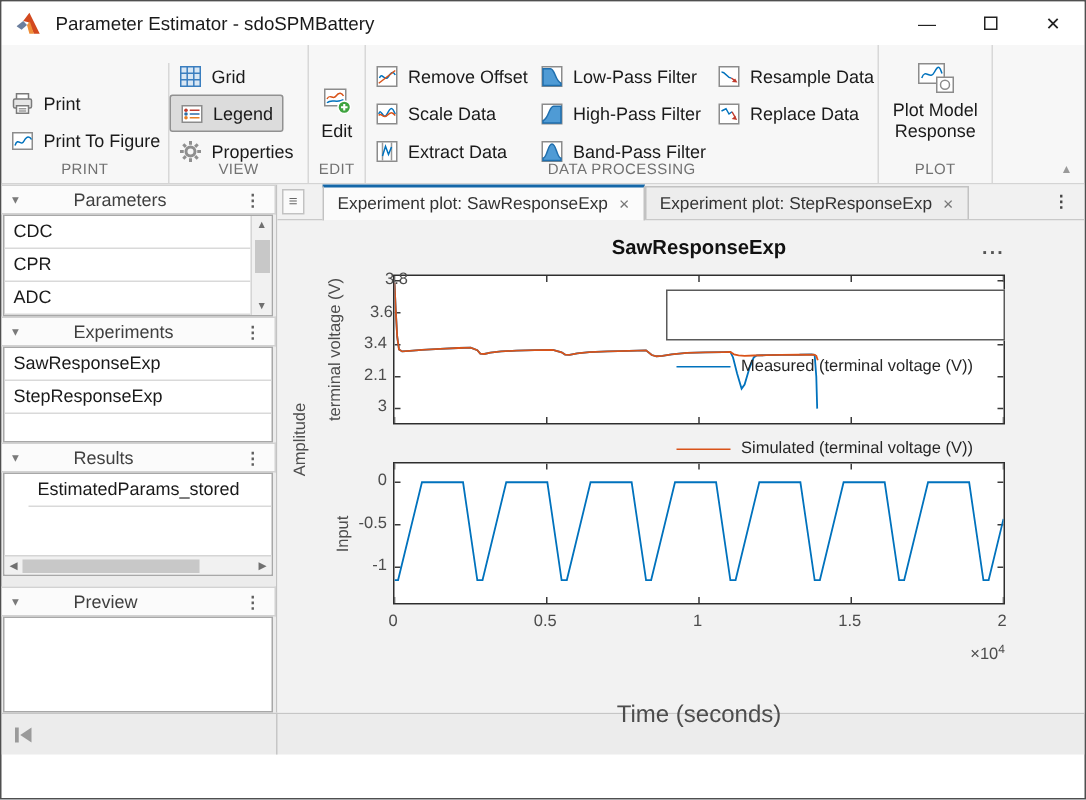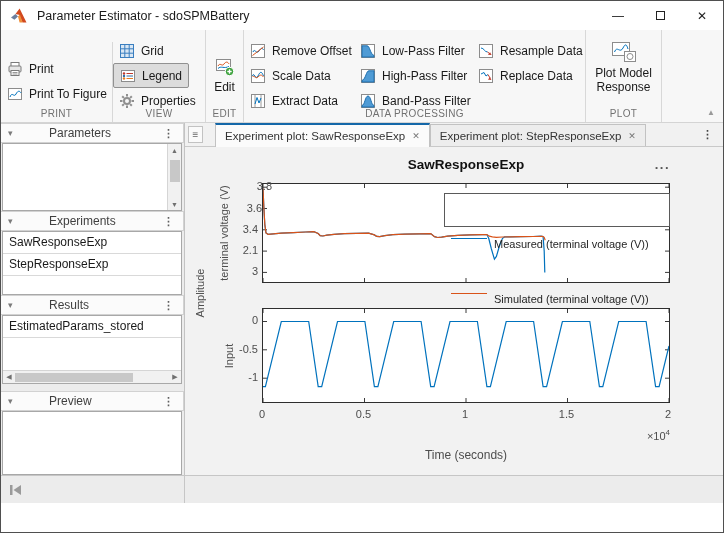--- a/index.html
+++ b/index.html
@@ -70,27 +70,27 @@
   .axes svg{display:block;width:100%;height:100%;}
   #axes-top{left:77px;top:36px;width:408px;height:100px;}
   #axes-bottom{left:77px;top:161px;width:408px;height:95px;}
   .fig-title{position:absolute;left:77px;top:10px;width:408px;text-align:center;font-size:13.5px;font-weight:bold;color:#111;}
   .fig-menu{position:absolute;left:455px;top:10px;width:30px;text-align:right;color:#555;font-weight:bold;letter-spacing:1.5px;font-size:13px;}
   .vlabel-box{position:absolute;display:flex;align-items:center;justify-content:center;}
   .vlabel-box span{transform:rotate(-90deg);white-space:nowrap;font-size:11px;color:#4d4d4d;}
   #amp-label{left:6px;top:36px;width:18px;height:220px;}
   #tv-label{left:30px;top:36px;width:18px;height:100px;}
   #input-label{left:35px;top:161px;width:18px;height:95px;}
-  .xlabel{position:absolute;left:77px;top:301px;width:408px;text-align:center;font-size:12px;color:#4d4d4d;}
+  .xlabel{position:absolute;left:77px;top:321px;width:408px;text-align:center;font-size:16px;color:#4d4d4d;}
   .exponent{position:absolute;left:415px;top:281px;width:70px;text-align:right;font-size:11px;color:#4d4d4d;}
   .exponent sup{font-size:8px;}
   .ytick{position:absolute;font-size:11px;color:#4d4d4d;width:32px;text-align:right;}
   .xtick{position:absolute;font-size:11px;color:#4d4d4d;transform:translateX(-50%);}
   .legend{position:absolute;left:259px;top:46px;width:226px;height:34px;background:#fff;border:1px solid #5a5a5a;display:flex;flex-direction:column;justify-content:space-evenly;padding:1px 6px;}
-  .legend-row{display:flex;align-items:flex-start;gap:7px;margin-top:43px;}
+  .legend-row{display:flex;align-items:center;gap:7px;margin-top:43px;}
   .legend-swatch{width:36px;height:0;border-top:1.5px solid #000;flex:none;}
   .legend-label{font-size:11px;color:#262626;white-space:nowrap;}
 
   
   .statusbar{height:28px;background:#ececec;border-top:1px solid #c6c6c6;display:flex;align-items:stretch;}
   .status-left{width:184px;border-right:1px solid #c6c6c6;display:flex;align-items:center;padding-left:8px;}
 </style>
 </head>
 <body>
 
@@ -290,20 +290,25 @@
   <div class="main">
 
     <div class="sidebar">
 
       <div class="panel-header">
         <span class="tri">▾</span>
         <span class="ptitle">Parameters</span>
         <span class="pmenu">⋮</span>
       </div>
       <div class="listbox" style="height:68px;">
+        <div class="list-rows with-vscroll">
+          <div class="list-item">CDC</div>
+          <div class="list-item">CPR</div>
+          <div class="list-item">ADC</div>
+        </div>
         <div class="vscrollbar">
           <span class="arr">▲</span>
           <span class="vthumb"></span>
           <span class="spacer"></span>
           <span class="arr">▼</span>
         </div>
       </div>
 
       <div class="panel-header">
         <span class="tri">▾</span>
@@ -316,21 +321,21 @@
           <div class="list-item">StepResponseExp</div>
         </div>
       </div>
 
       <div class="panel-header">
         <span class="tri">▾</span>
         <span class="ptitle">Results</span>
         <span class="pmenu">⋮</span>
       </div>
       <div class="listbox" style="height:69px;">
-        <div class="list-rows" style="bottom:13px;">
+        <div class="list-rows" style="bottom:13px;margin-left:16px;">
           <div class="list-item">EstimatedParams_stored</div>
         </div>
         <div class="hscrollbar">
           <span class="arr">◀</span>
           <span class="hthumb"></span>
           <span class="spacer"></span>
           <span class="arr">▶</span>
         </div>
       </div>
 

